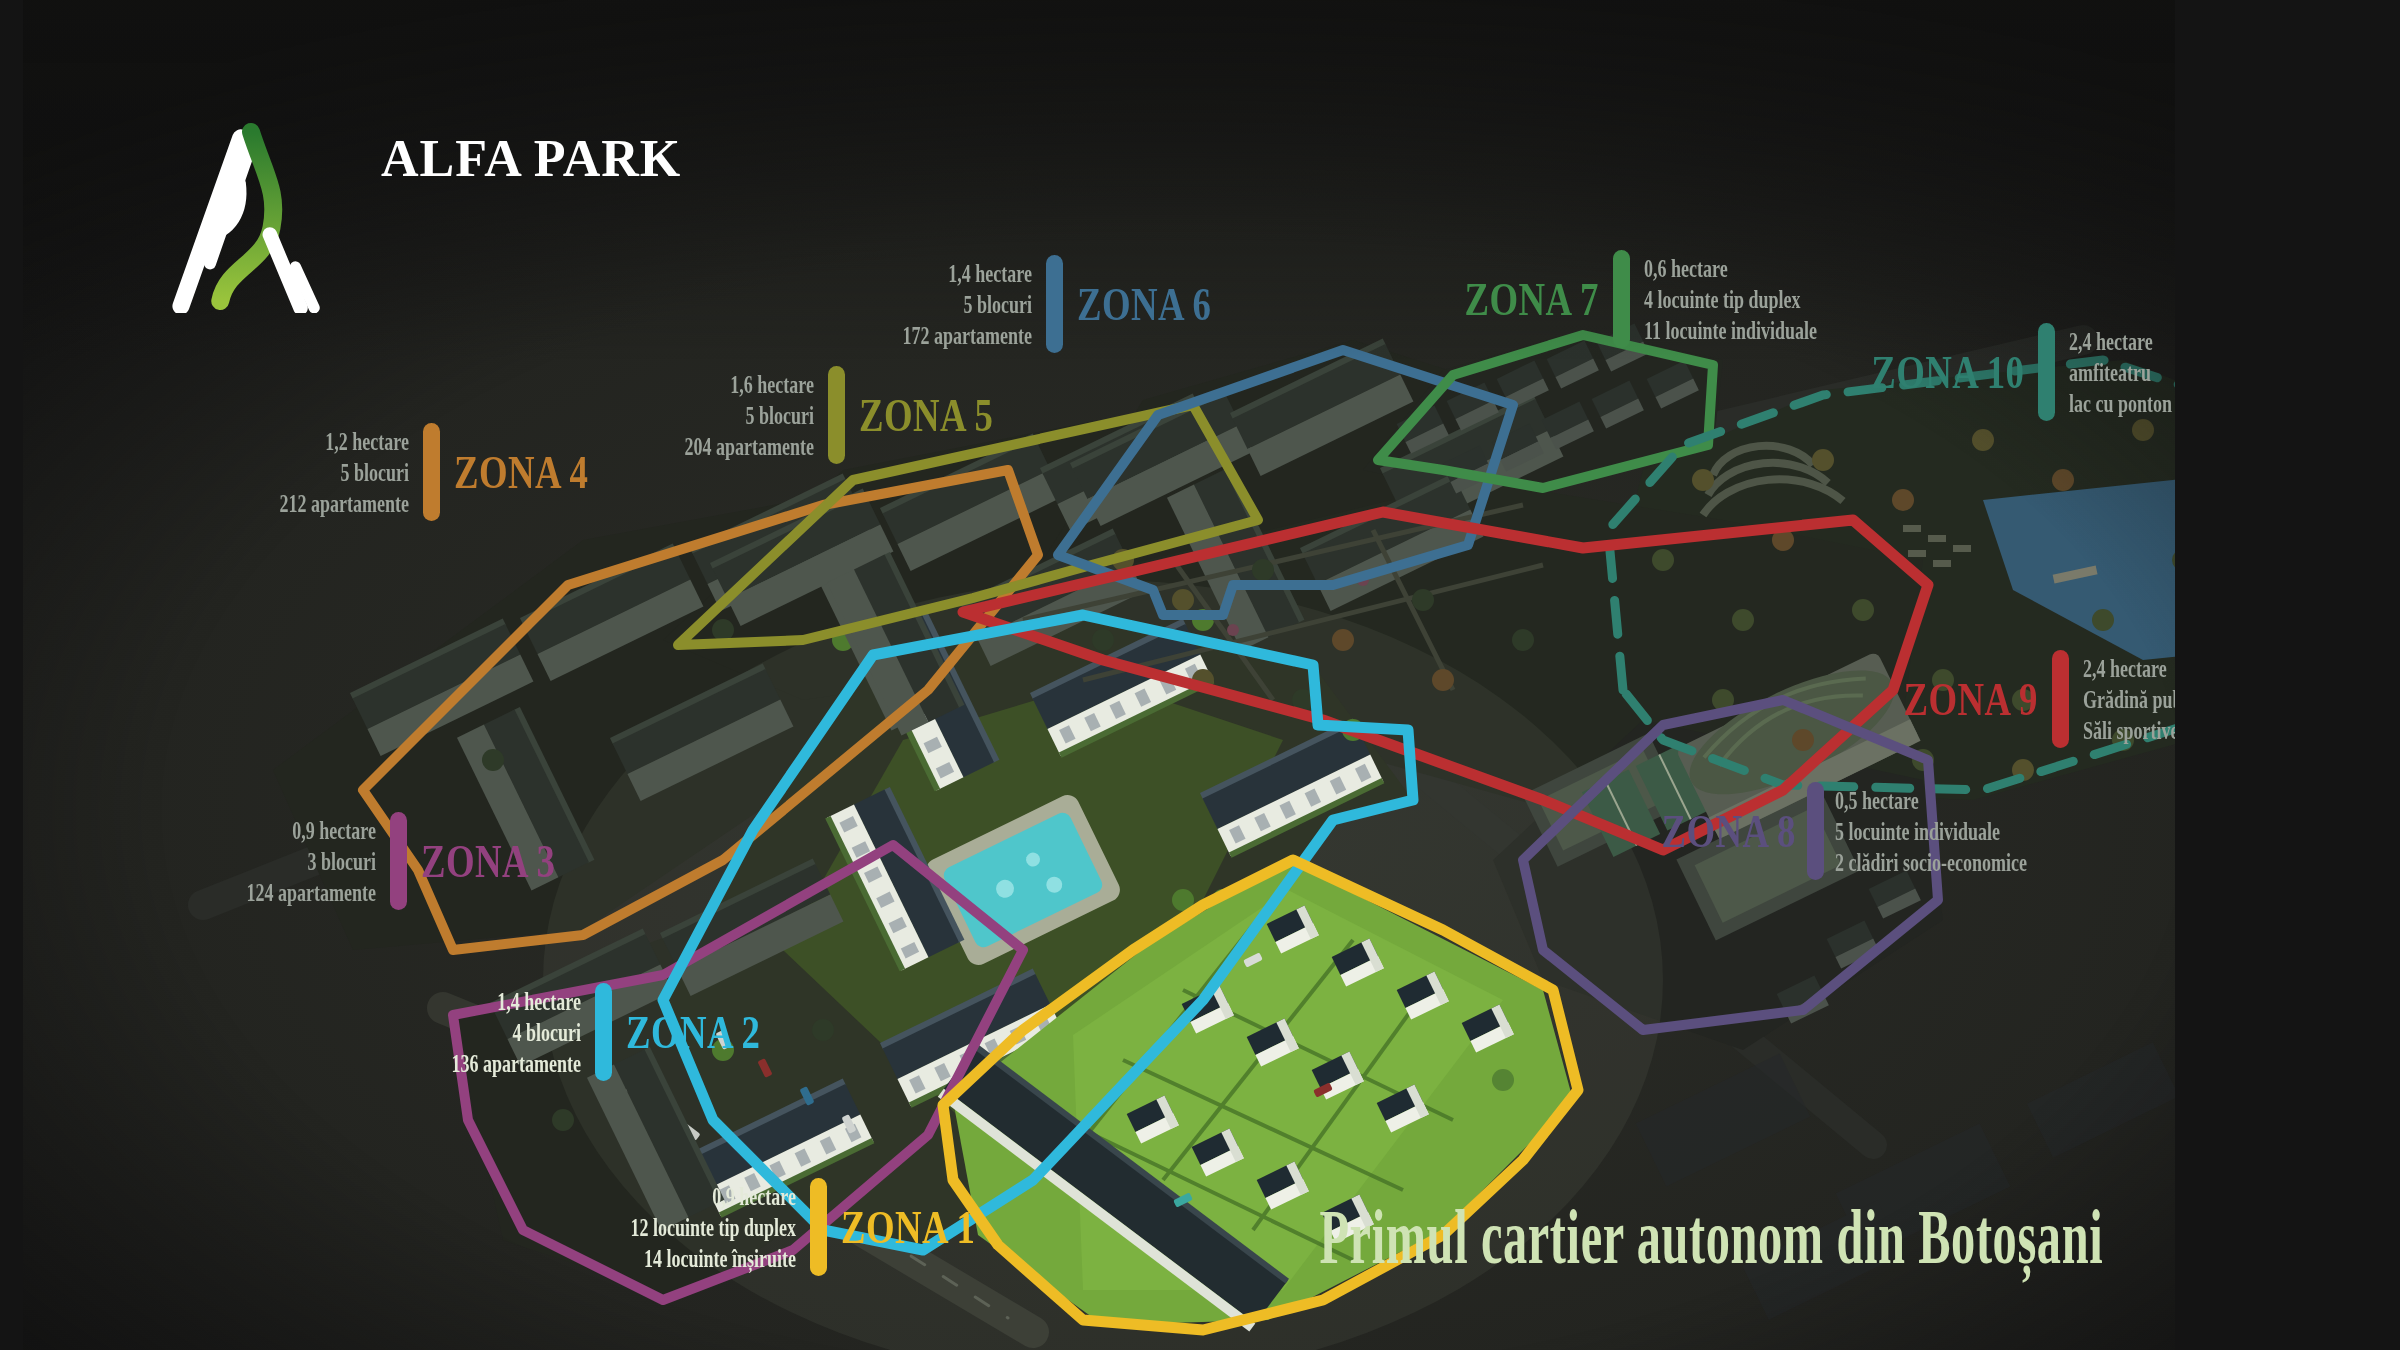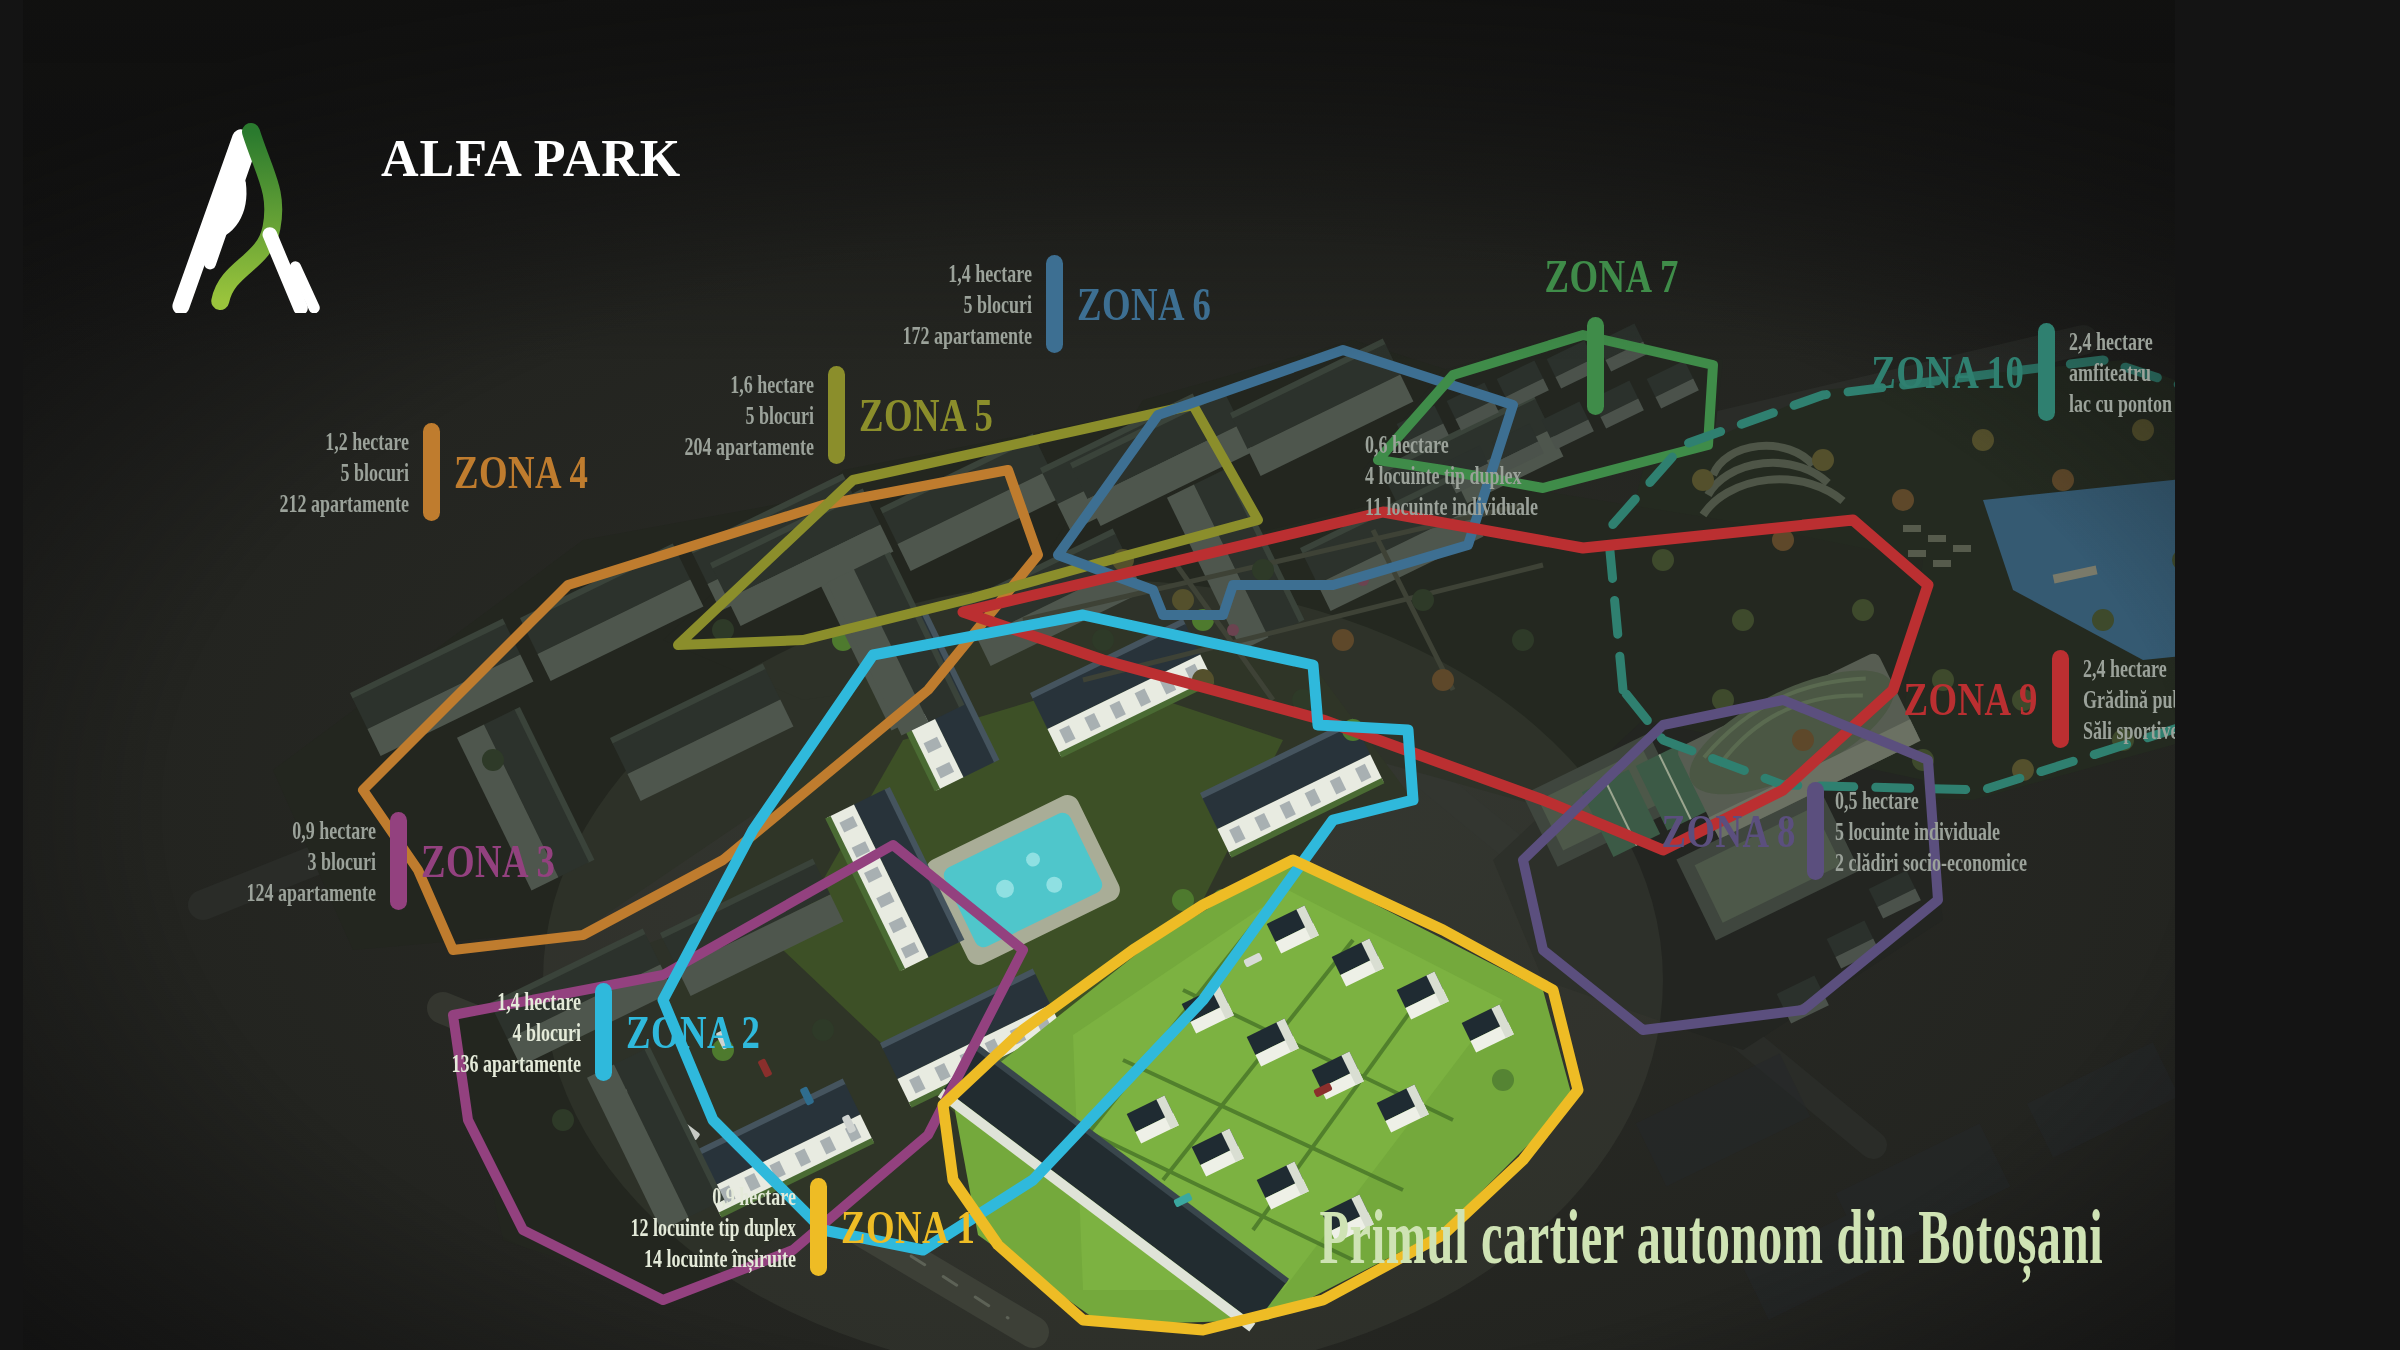--- a/index.html
+++ b/index.html
@@ -377,21 +377,21 @@
   <div class="zlabel left dim" style="left: 679px; top: 255px; --c: #3d6f92;">
     <div class="zstats">
       <div>1,4 hectare</div>
       <div>5 blocuri</div>
       <div>172 apartamente</div>
     </div>
     <div class="zbar"></div>
     <div class="zname">ZONA 6</div>
   </div>
 
-  <div class="zlabel right dim" style="left: 1342px; top: 250px; flex-direction: column; --c: #3f8c49;">
+  <div class="zlabel right dim" style="left: 1408px; top: 250px; --c: #3f8c49;">
     <div class="zname">ZONA 7</div>
     <div class="zbar"></div>
     <div class="zstats">
       <div>0,6 hectare</div>
       <div>4 locuinte tip duplex</div>
       <div>11 locuinte individuale</div>
     </div>
   </div>
 
   <div class="zlabel right dim" style="left: 1810px; top: 323px; --c: #2f8070;">

